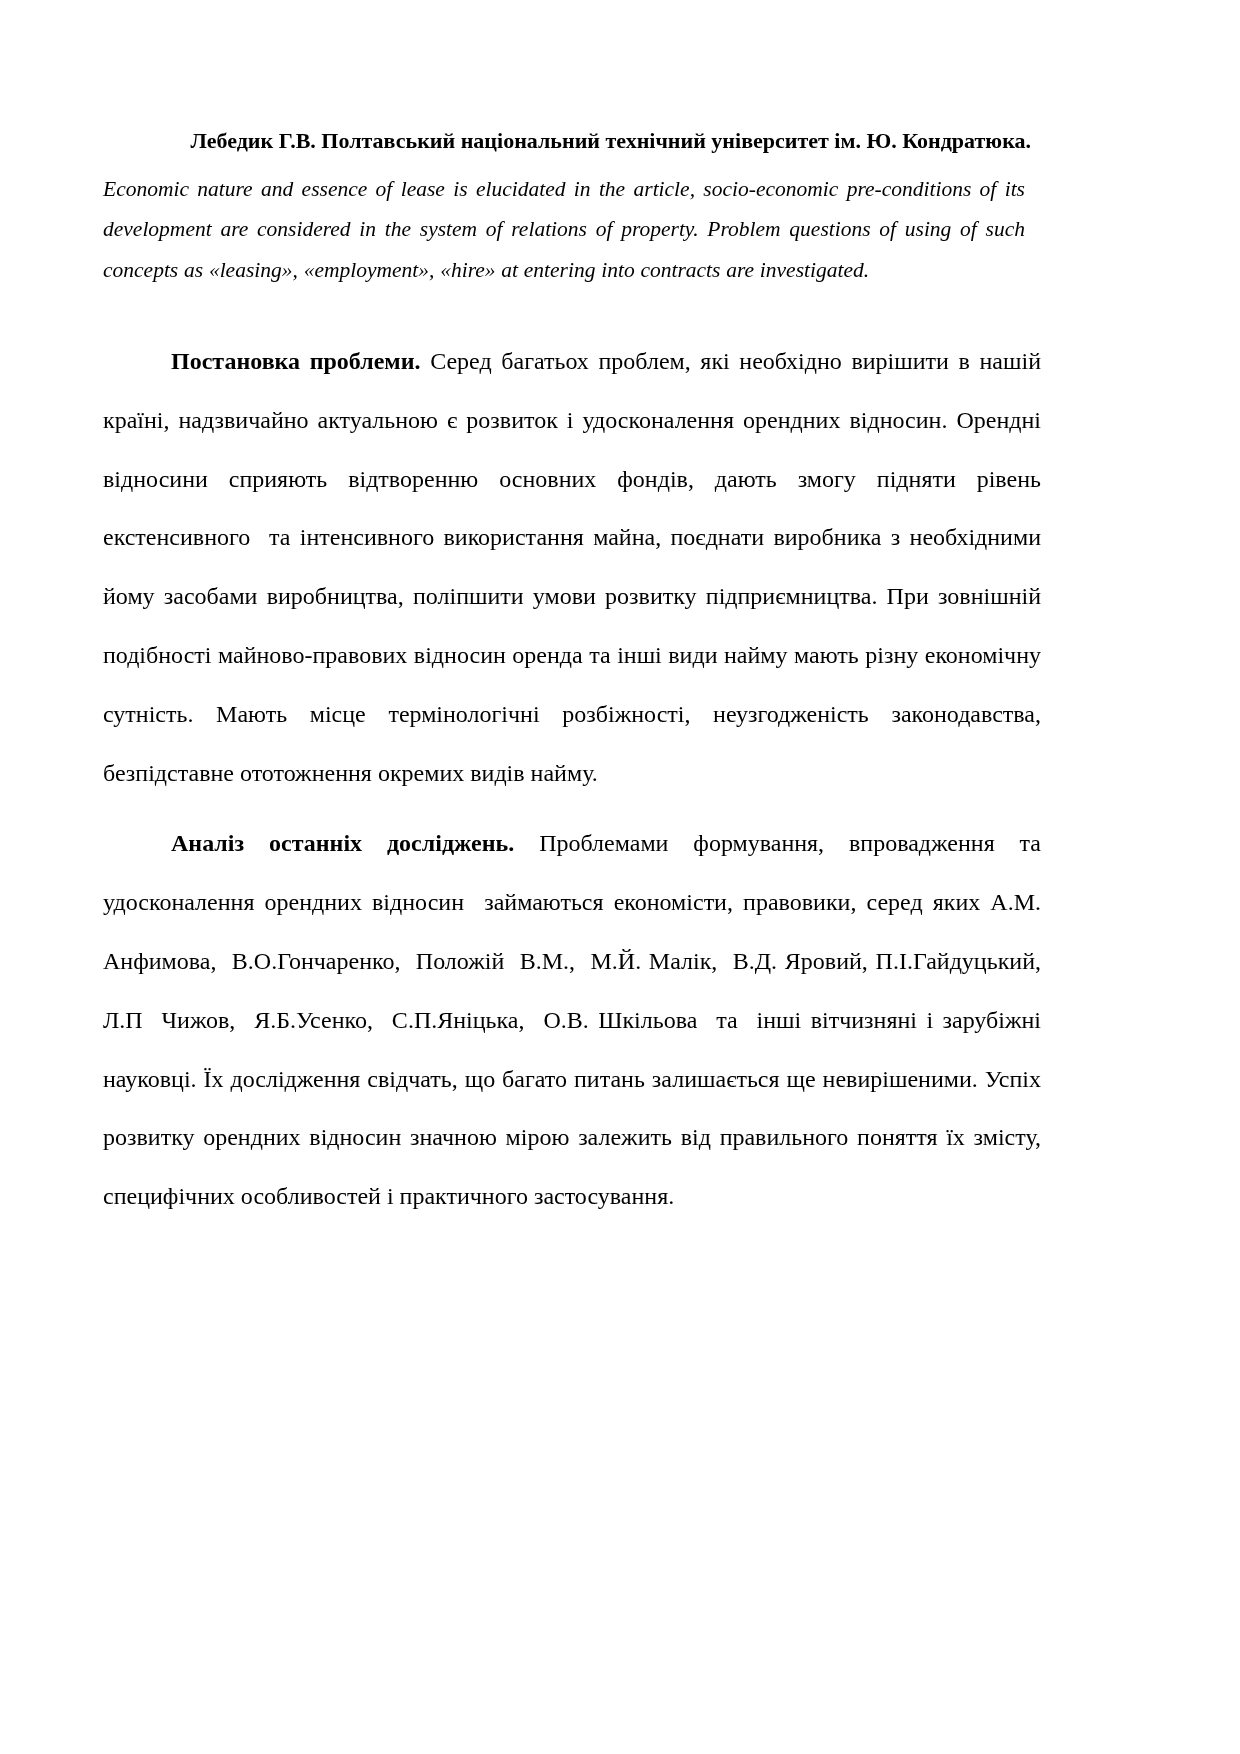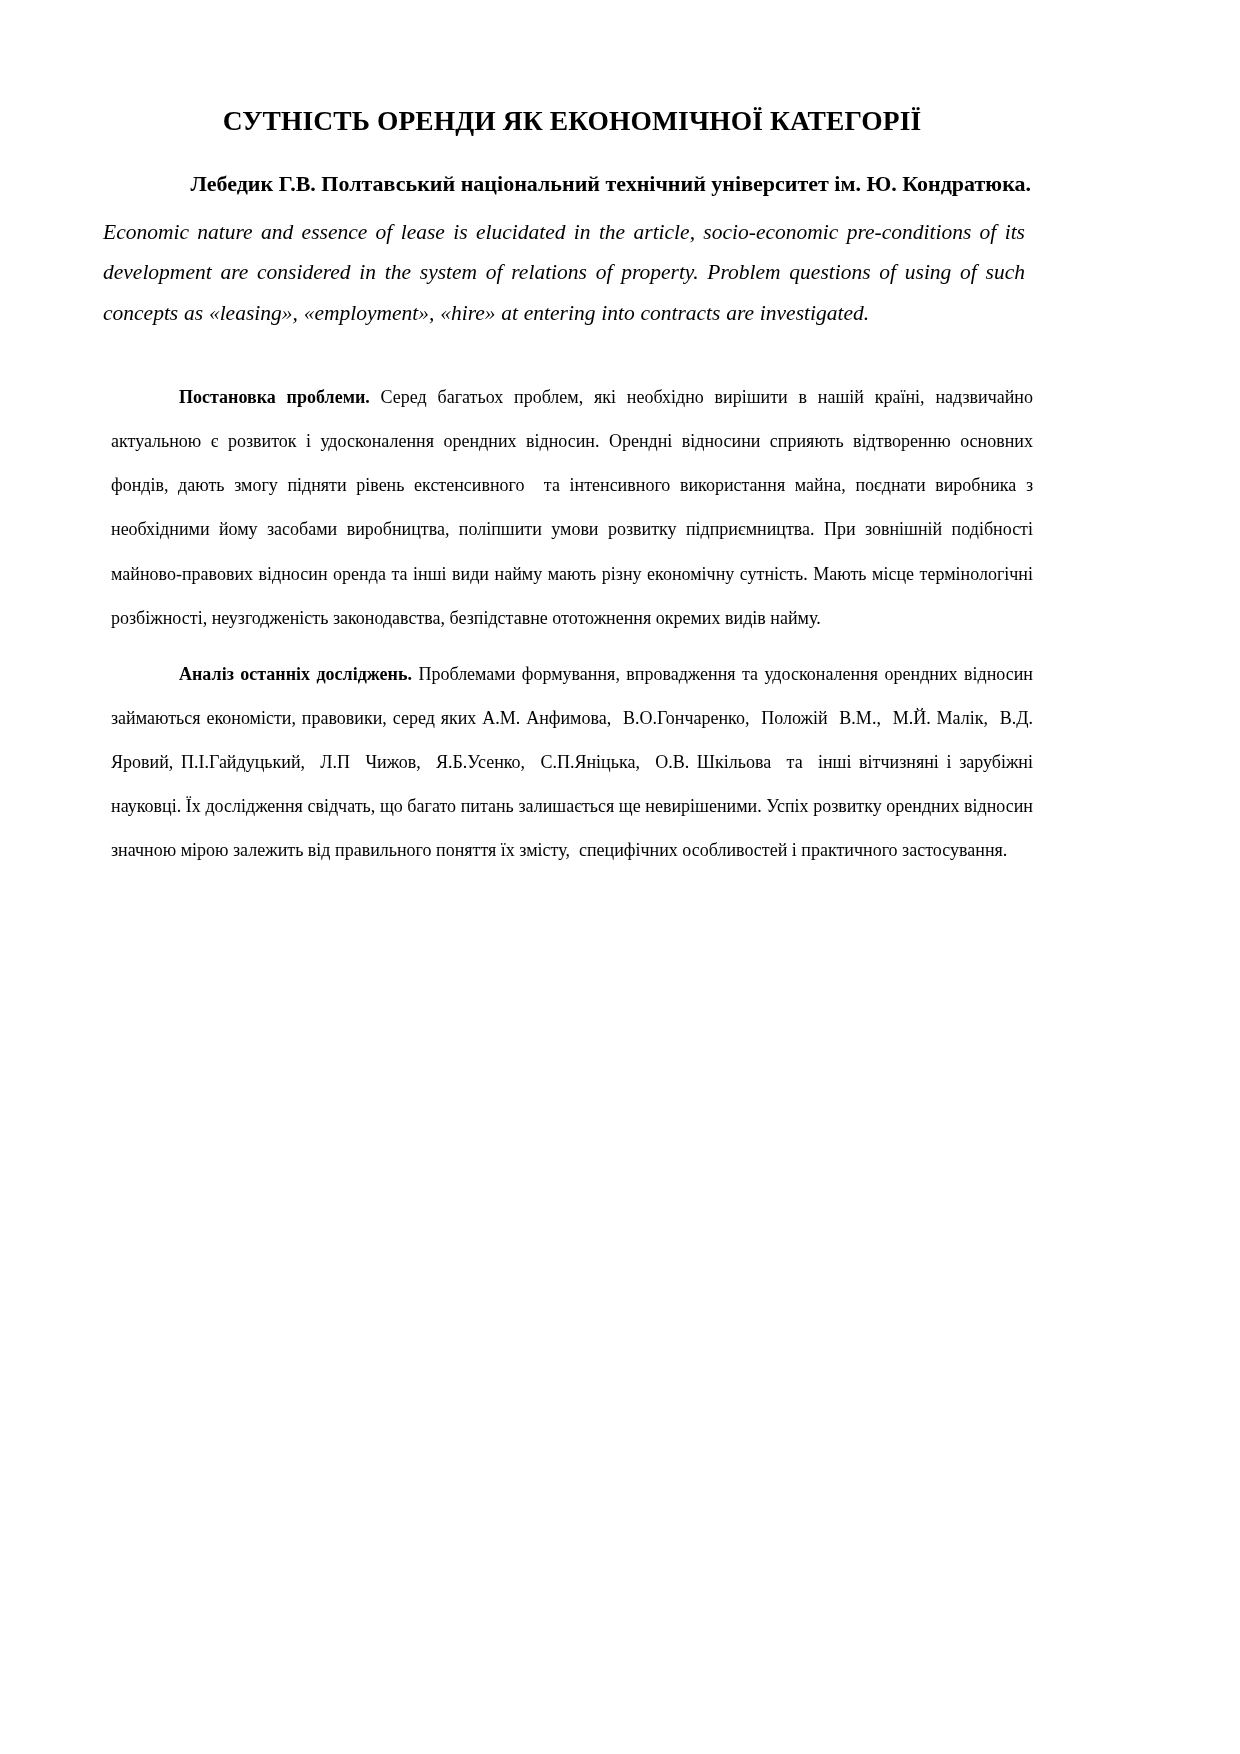--- a/index.html
+++ b/index.html
@@ -56,25 +56,25 @@
     font-size: 21.5px;
     font-style: italic;
     text-align: justify;
     text-align-last: left;
     line-height: 1.88;
     margin: 12px 16px 0 0;
     word-spacing: 0.4px;
   }
 
   .body-par {
-    font-size: 18px;
+    font-size: 24px;
     text-align: justify;
     text-align-last: left;
     line-height: 2.45;
-    margin: 8px;
+    margin: 0;
     text-indent: 68px;
   }
 
   .body-par.first {
     margin-top: 42px;
   }
 
   .body-par.second {
     margin-top: 12px;
   }
@@ -86,21 +86,20 @@
   .nowrap-sp {
     white-space: pre-wrap;
   }
 </style>
 </head>
 <body>
 
 <div class="page">
   <div class="content">
 
-    <h1 class="doc-title">СУТНІСТЬ ОРЕНДИ ЯК ЕКОНОМІЧНОЇ КАТЕГОРІЇ</h1>
 
     <p class="author-line">Лебедик Г.В. Полтавський національний технічний університет ім. Ю. Кондратюка.</p>
 
     <p class="abstract">Economic nature and essence of lease is elucidated in the article, socio-economic pre-conditions of its development are considered in the system of relations of property. Problem questions of using of such concepts as «leasing», «employment», «hire» at entering into contracts are investigated.</p>
 
     <p class="body-par first">
       <span class="lead">Постановка проблеми.</span><span class="nowrap-sp"> Серед багатьох проблем, які необхідно вирішити в нашій країні, надзвичайно актуальною є розвиток і удосконалення орендних відносин. Орендні відносини сприяють відтворенню основних фондів, дають змогу підняти рівень екстенсивного  та інтенсивного використання майна, поєднати виробника з необхідними йому засобами виробництва, поліпшити умови розвитку підприємництва. При зовнішній подібності майново-правових відносин оренда та інші види найму мають різну економічну сутність. Мають місце термінологічні розбіжності, неузгодженість законодавства, безпідставне ототожнення окремих видів найму.</span>
     </p>
 
     <p class="body-par second">

